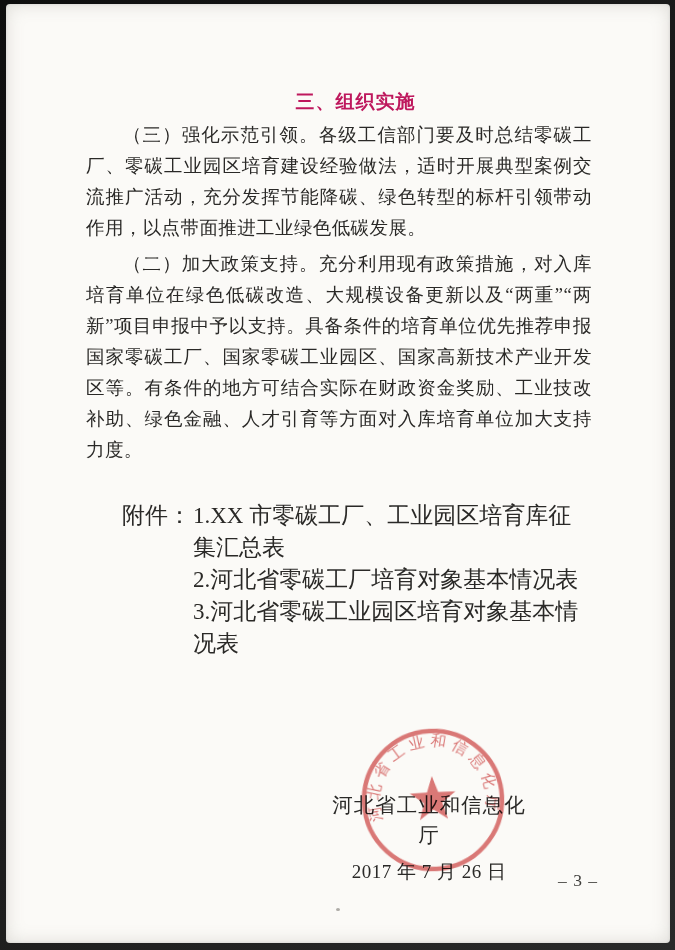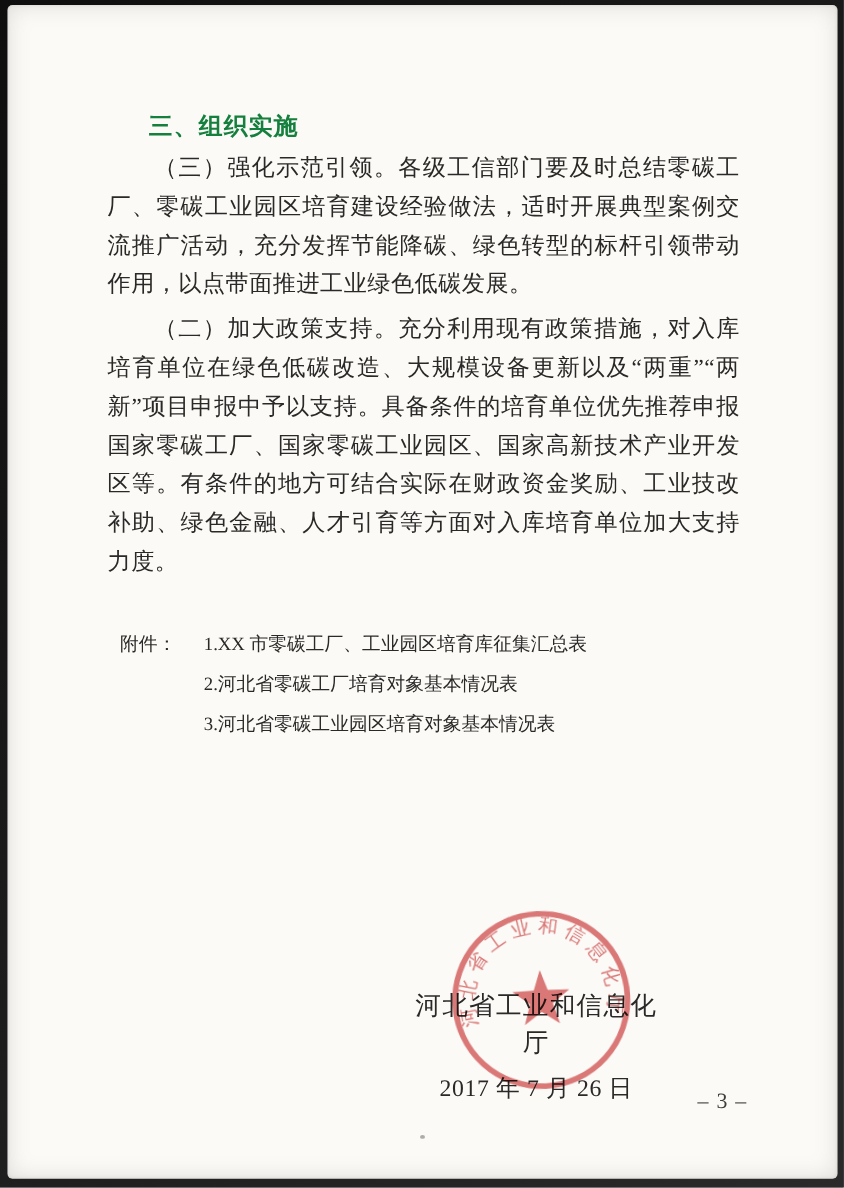--- a/index.html
+++ b/index.html
@@ -25,42 +25,42 @@
     position: absolute;
     top: 82px; left: 0; right: 0;
     padding: 0 78px 0 80px;
     color: #262523;
   }
   .doc-heading {
     font-family: "Liberation Sans", "DejaVu Sans", sans-serif;
     font-weight: bold;
     font-size: 19px;
     letter-spacing: 1px;
-    color: #15803d;
+    color: #be185d;
     margin-left: 33px;
     line-height: 31px;
     margin-bottom: 3px;
+    text-align: center;
   }
   .doc-paragraph {
     font-size: 18.5px;
     line-height: 31px;
     text-align: justify;
     text-indent: 2em;
     letter-spacing: 0.4px;
     margin-bottom: 5px;
     color: #2a2927;
   }
   .attachments {
     display: flex;
     margin-top: 34px;
-    margin-left: 10px;
-    font-size: 15px;
+    margin-left: 36px;
+    font-size: 23px;
     line-height: 32px;
     color: #2a2927;
-    gap: 20px;
   }
   .attachments .att-label { white-space: nowrap; }
   .attachments .att-items { margin-left: 2px; }
   .signature {
     position: absolute;
     left: 318px; top: 786px;
     width: 210px;
     text-align: center;
     color: #2a2927;
   }

